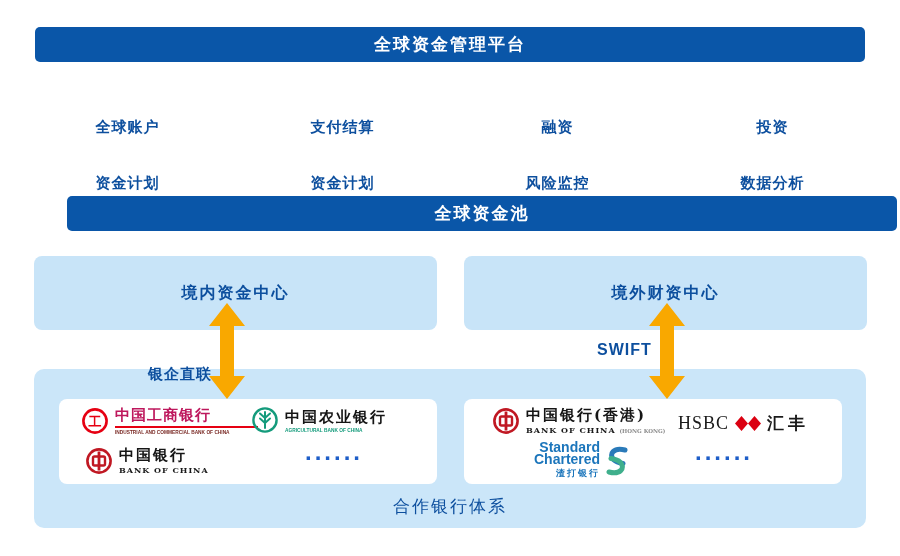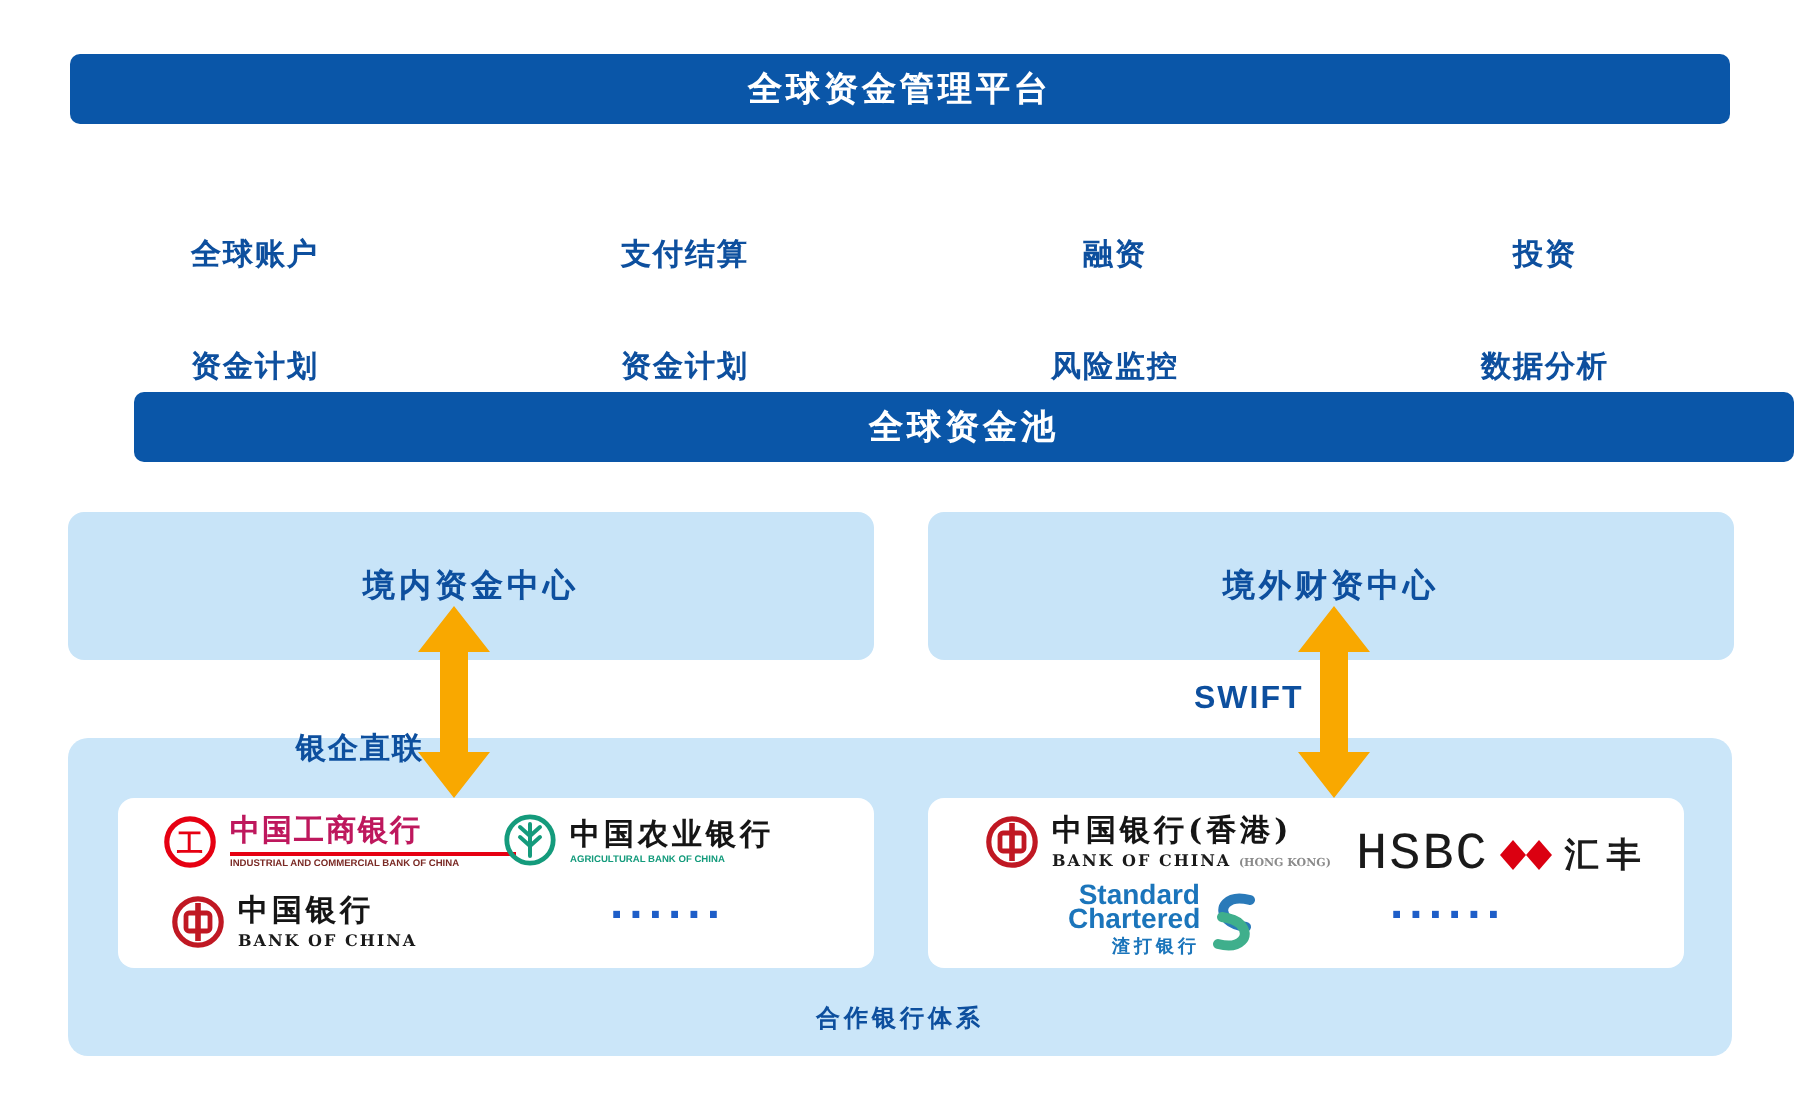--- a/index.html
+++ b/index.html
@@ -38,21 +38,21 @@
   .center-box.domestic { left:34px; }
   .center-box.overseas { left:464px; }
 
   
   .panel {
     position:absolute; left:34px; top:369px; width:832px; height:159px;
     background:#CBE6F9; border-radius:10px; z-index:1;
   }
   .panel-title {
     position:absolute; left:0; bottom:10px; width:100%;
-    text-align:center; color:#0D4F9E; font-size:12px; font-weight:bold; letter-spacing:2px;
+    text-align:center; color:#0D4F9E; font-size:17px; font-weight:normal; letter-spacing:2px;
   }
   .card {
     position:absolute; top:30px; width:378px; height:85px;
     background:#ffffff; border-radius:8px; z-index:2;
   }
   .card.left { left:25px; }
   .card.right { left:430px; }
 
   
   .arrow { position:absolute; top:303px; width:40px; height:96px; z-index:3; }
@@ -71,21 +71,21 @@
   .cn-hei { font-size:15px; font-weight:bold; color:#be185d; letter-spacing:1px; white-space:nowrap; }
   .cn-kai { font-family:"DejaVu Serif", serif; font-size:15px; font-weight:bold; color:#151515; letter-spacing:2px; white-space:nowrap; }
   .redline { height:2px; background:#E60012; margin:1px 0 1px 0; }
   .en-tiny { font-size:6px; white-space:nowrap; transform:scale(0.8); transform-origin:left center; font-weight:bold; }
   .en-icbc { color:#7A2A25; }
   .en-abc { color:#149B7C; }
   .en-serif { font-family:"DejaVu Serif", serif; font-size:8px; font-weight:bold; color:#1A1A1A; letter-spacing:1px; white-space:nowrap; }
   .en-sub { font-size:5.5px; color:#8a8a8a; letter-spacing:0; }
   .dots { position:absolute; color:#1E5EC8; font-size:24px; font-weight:900; letter-spacing:3px; line-height:10px; height:14px; }
 
-  .hsbc-wordmark { font-family:Liberation Mono, monospace; font-size:26px; color:#1A1A1A; letter-spacing:1px; }
+  .hsbc-wordmark { font-family:Liberation Serif, serif; font-size:18px; color:#1A1A1A; letter-spacing:1px; }
   .hsbc-cn { font-family:"DejaVu Serif", serif; font-size:17px; font-weight:bold; color:#1A1A1A; letter-spacing:4px; }
 
   .sc-col { display:flex; flex-direction:column; align-items:flex-end; }
   .sc-en { color:#1B75BB; font-size:14px; line-height:12px; font-weight:bold; text-align:right; width:66px; }
   .sc-cn { color:#1B75BB; font-size:9px; font-weight:bold; letter-spacing:2px; margin-top:2px; }
 </style>
 </head>
 <body>
 
 <div class="stage">

